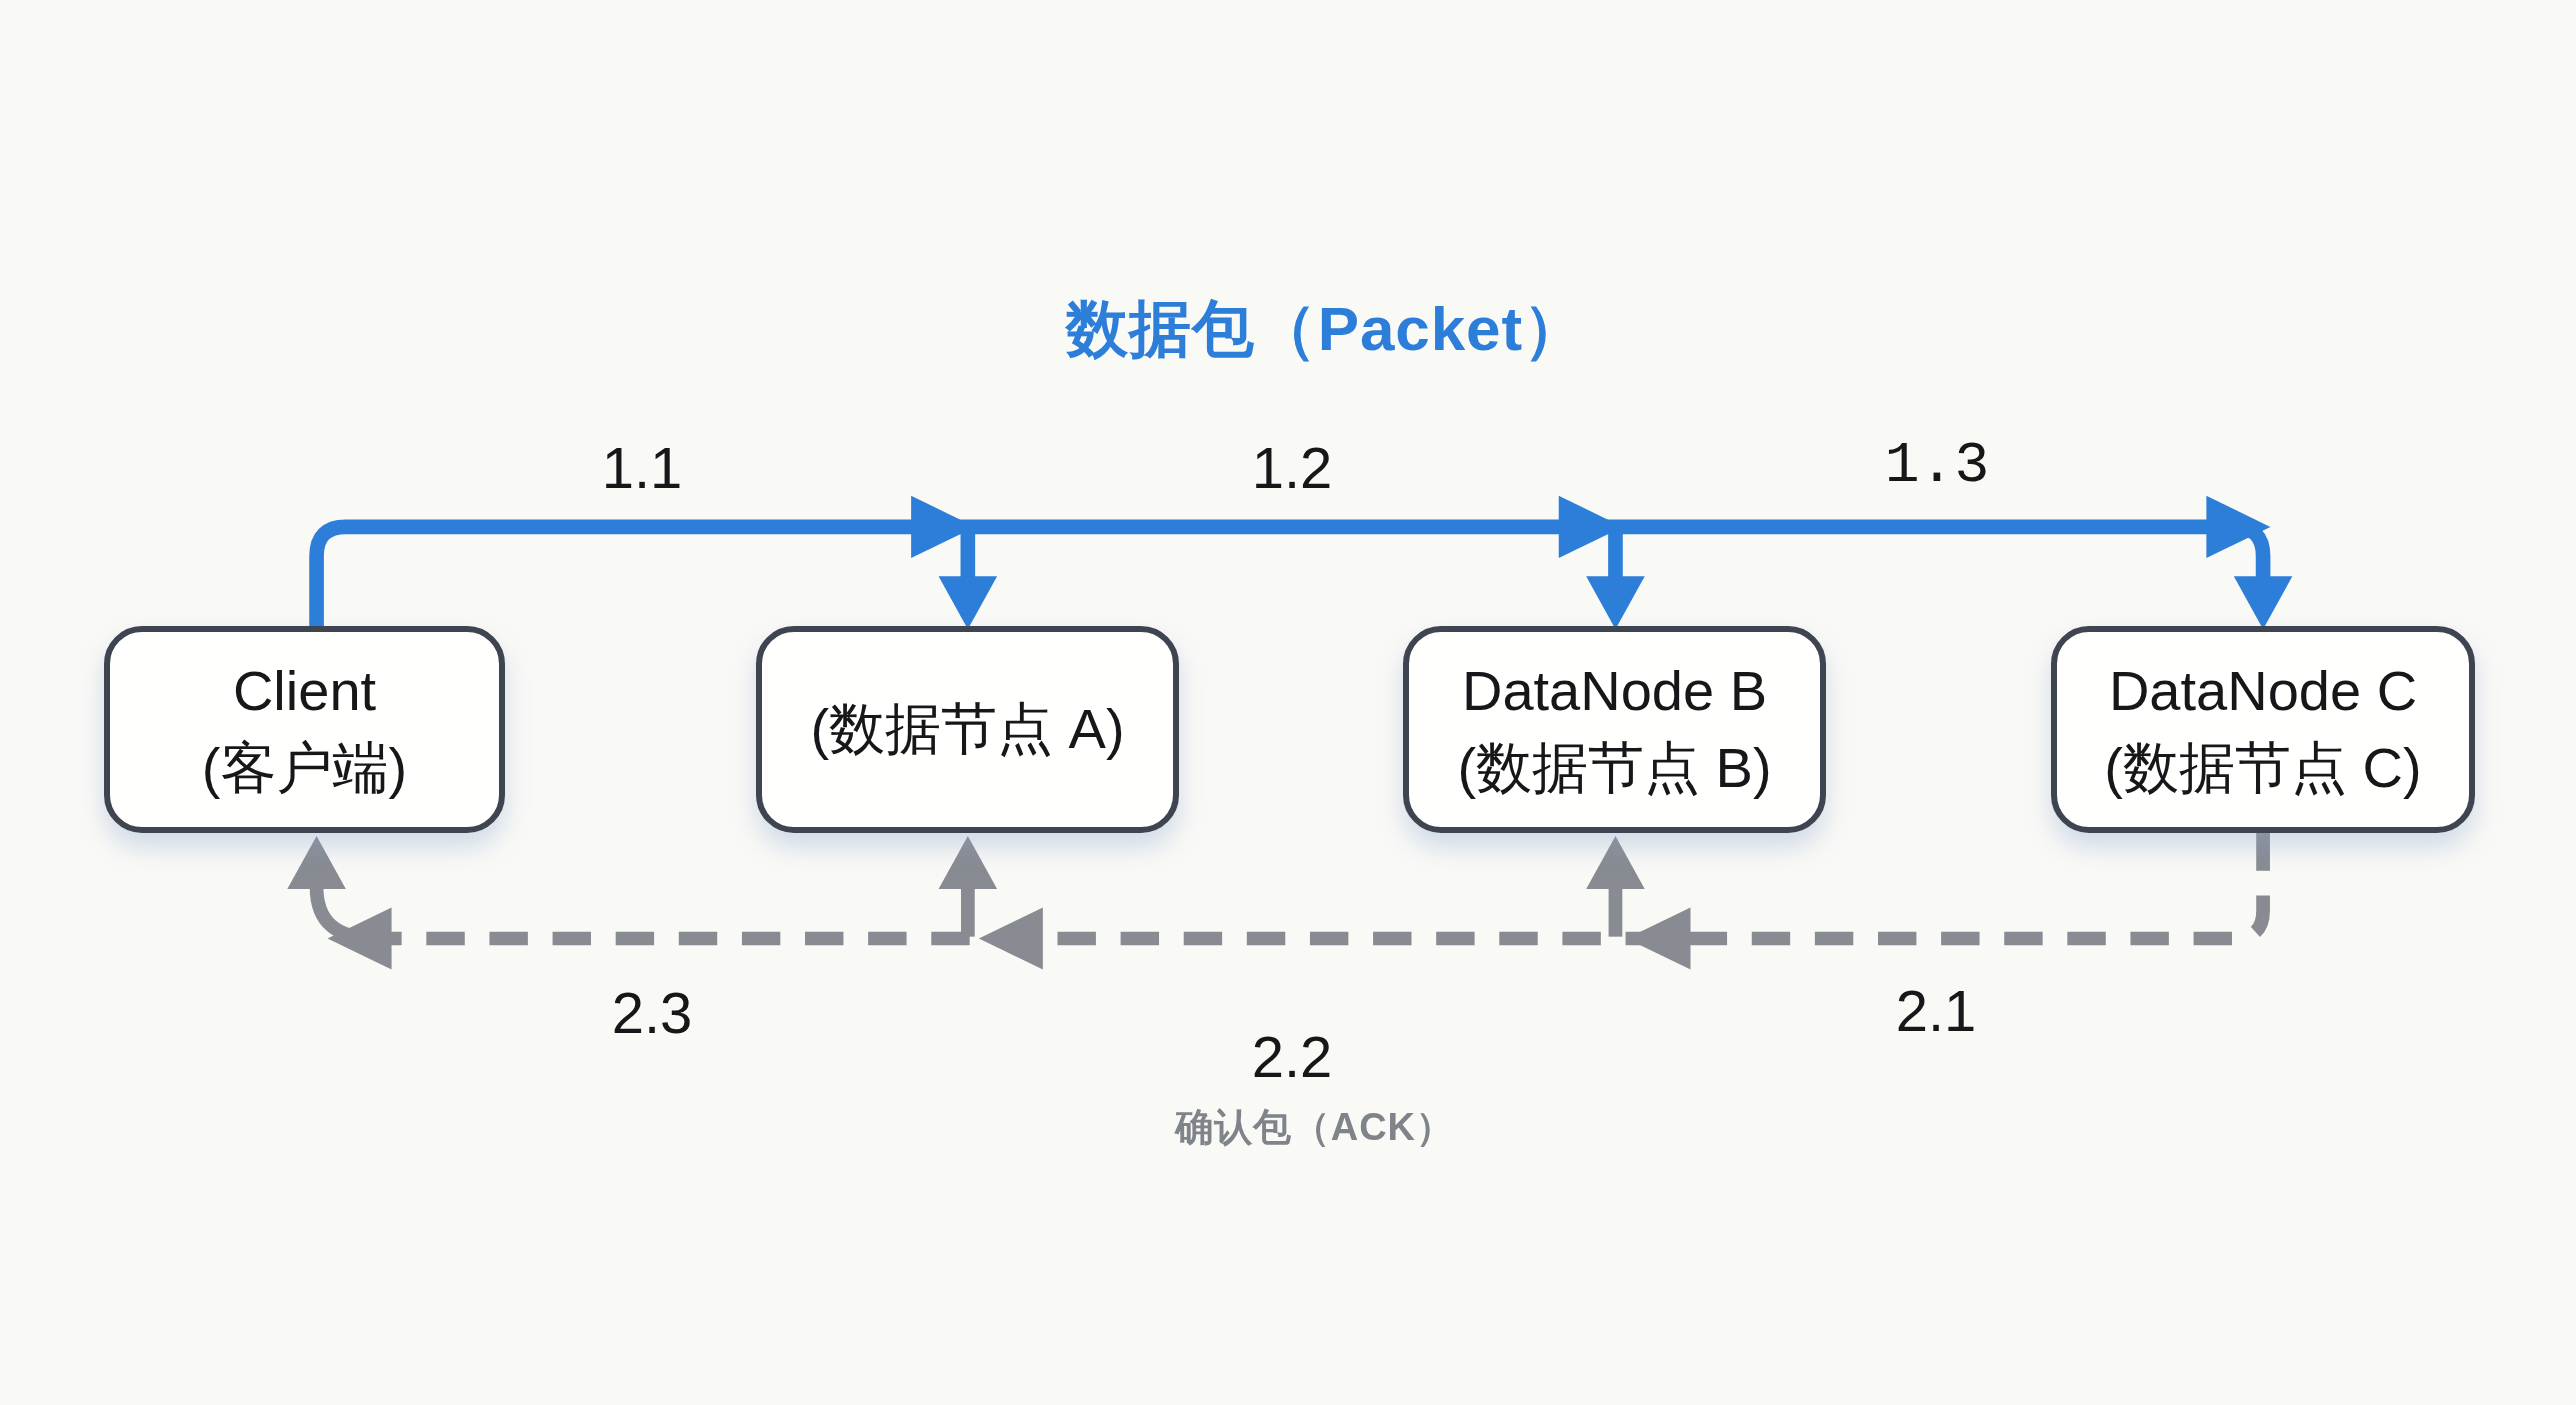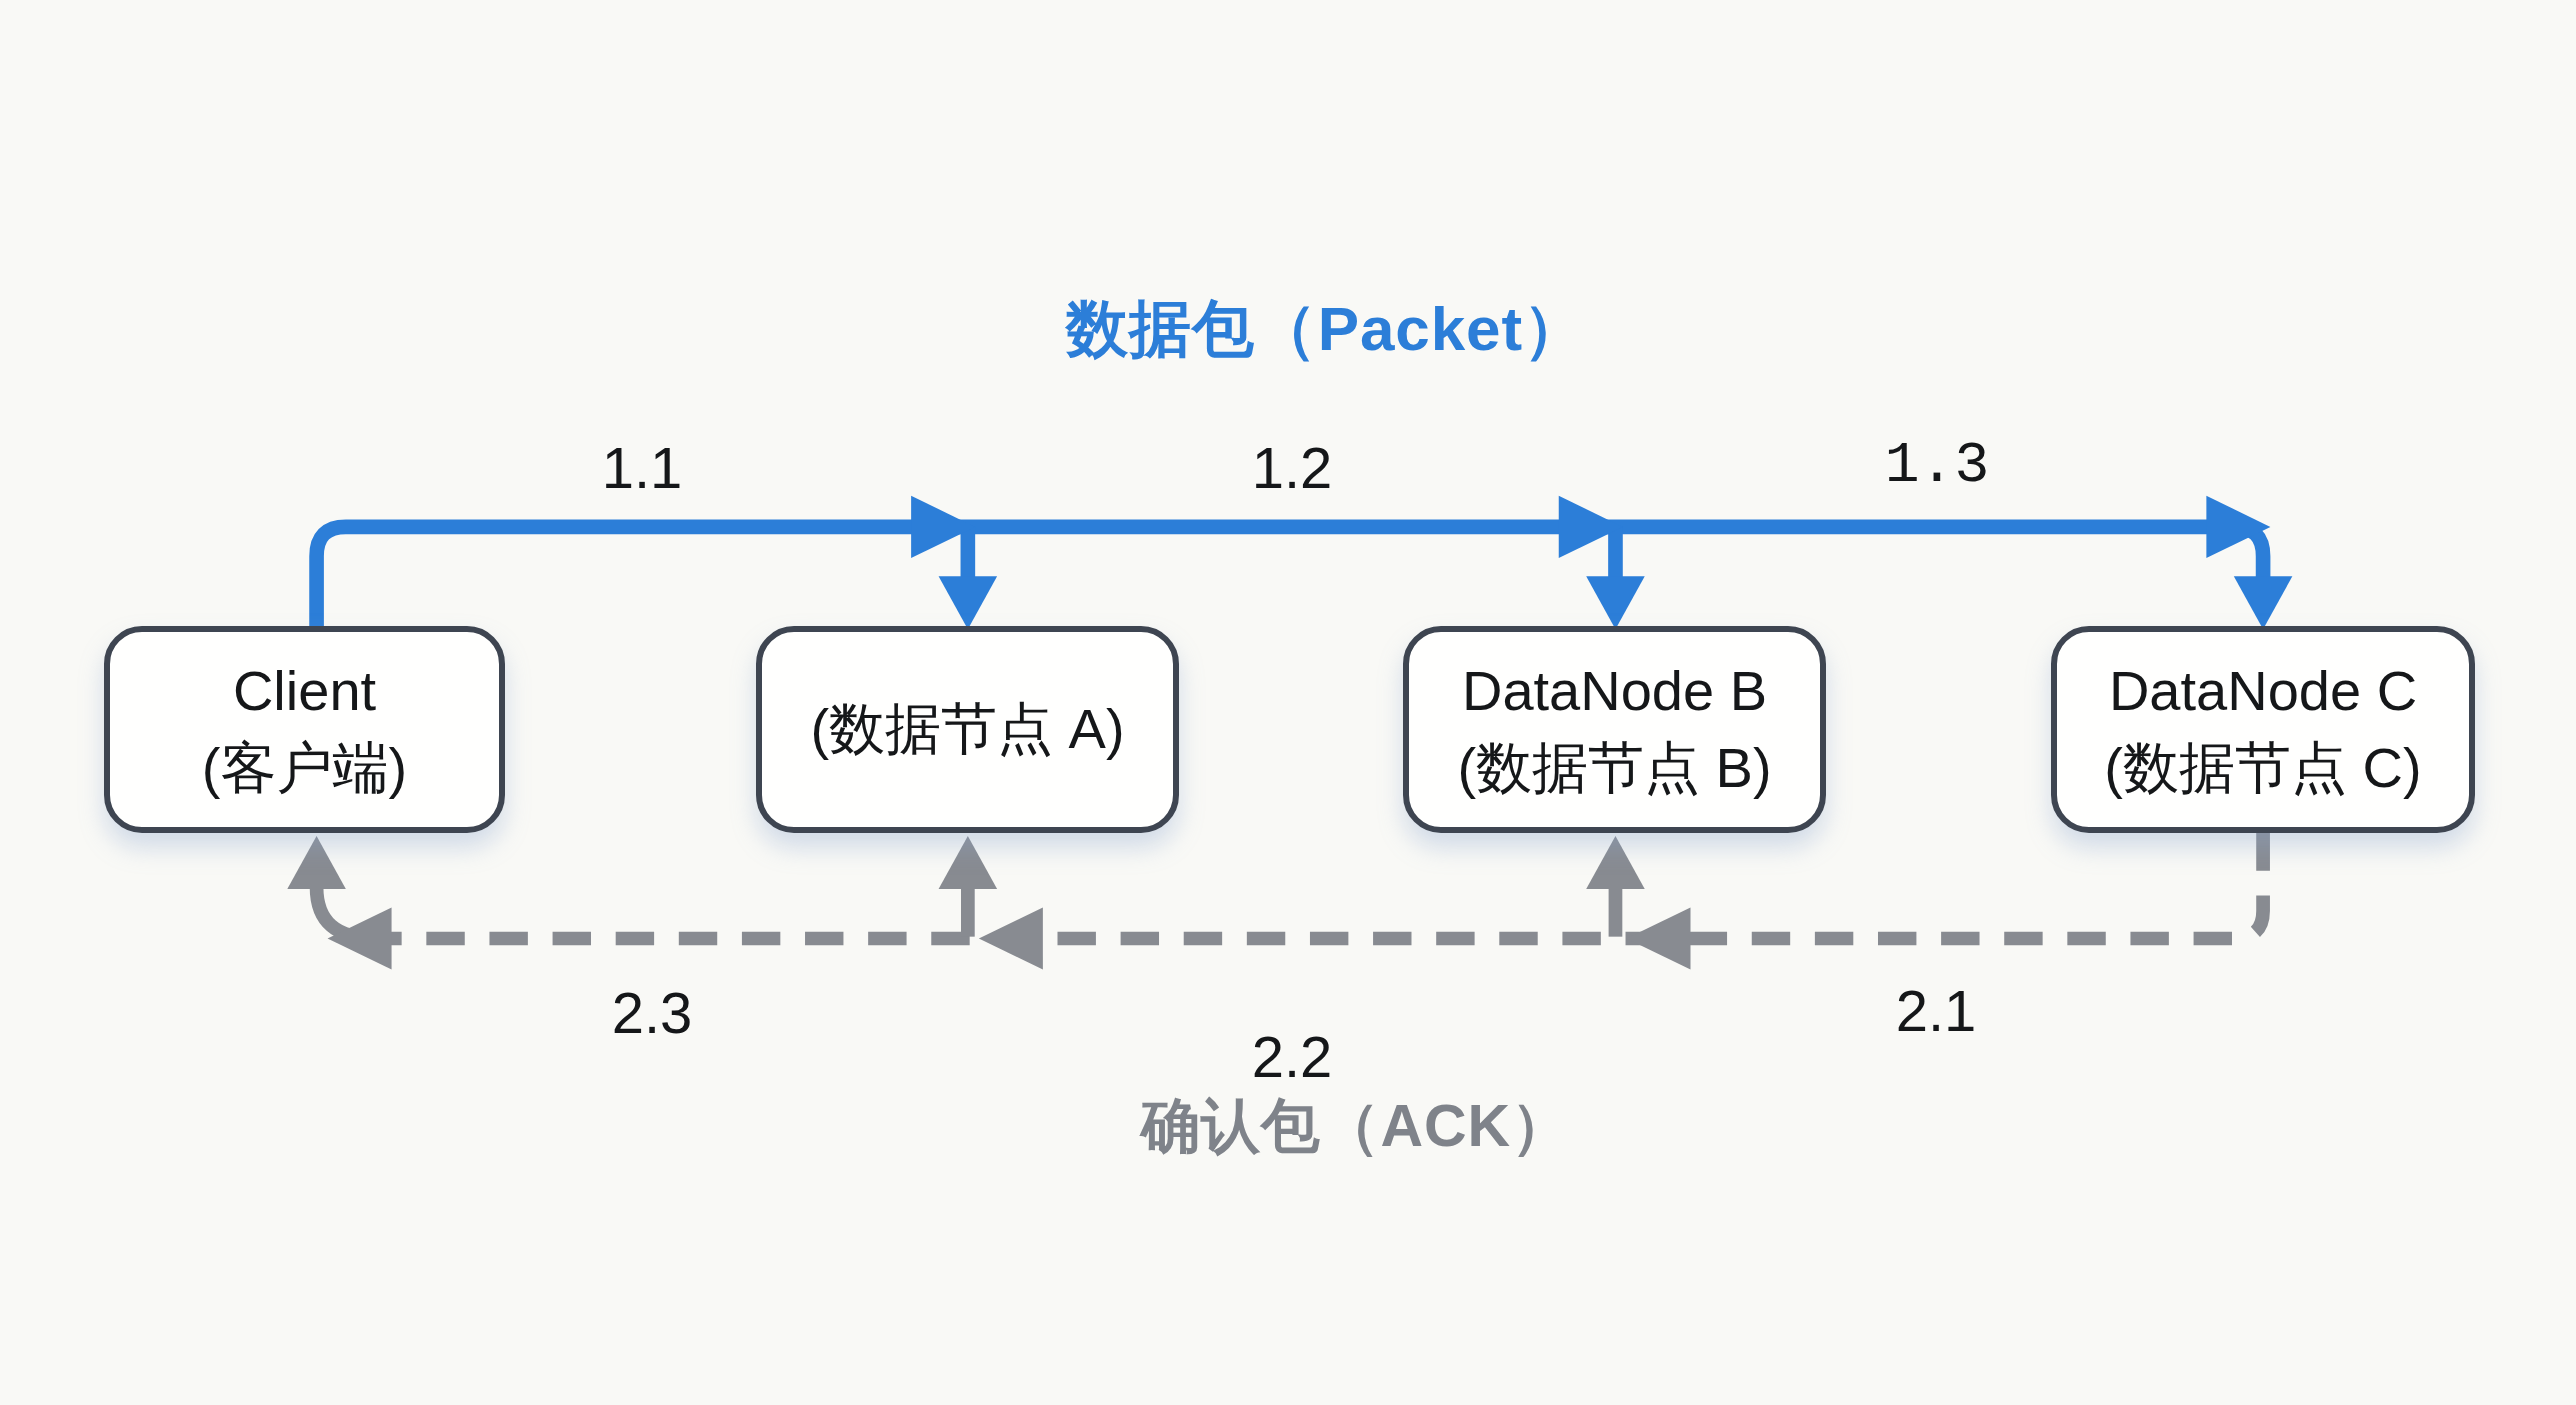--- a/index.html
+++ b/index.html
@@ -34,22 +34,22 @@
     letter-spacing:0.9px;
   }
   .packet-title{
     left:1281px;top:329px;
     font-size:62px;
     font-weight:700;
     color:var(--blue);
     margin-left:45px;
   }
   .ack-title{
-    left:1356px;top:1127px;
-    font-size:59px;
+    left:1315px;top:1127px;
+    font-size:38px;
     font-weight:600;
     color:var(--gray-title);
   }
   .step-label{
     position:absolute;
     transform:translate(-50%,-50%);
     font-size:58px;
     color:var(--ink);
     white-space:nowrap;
   }

